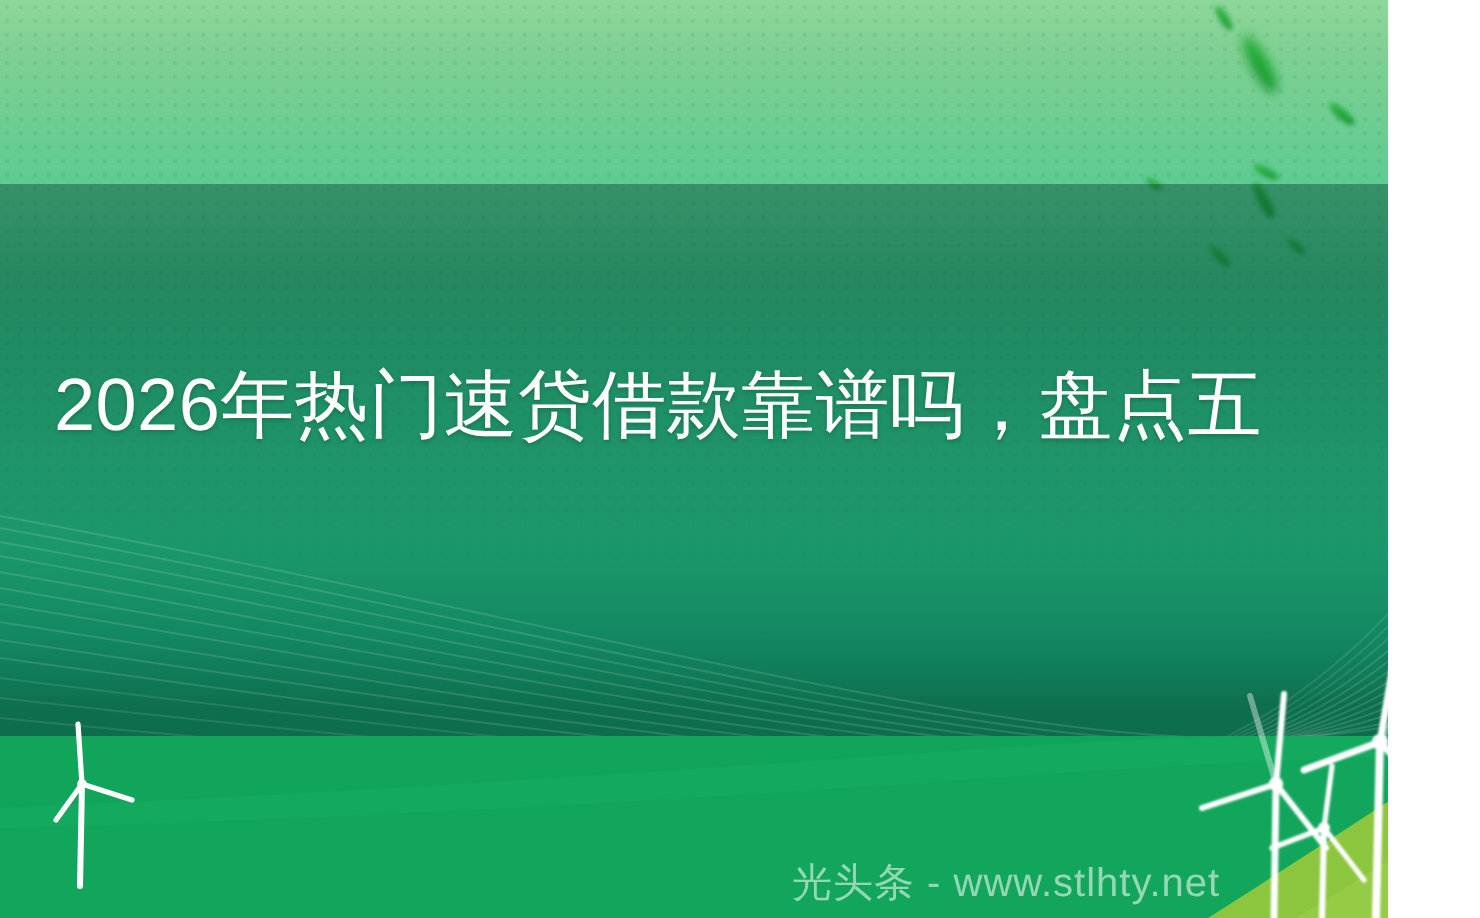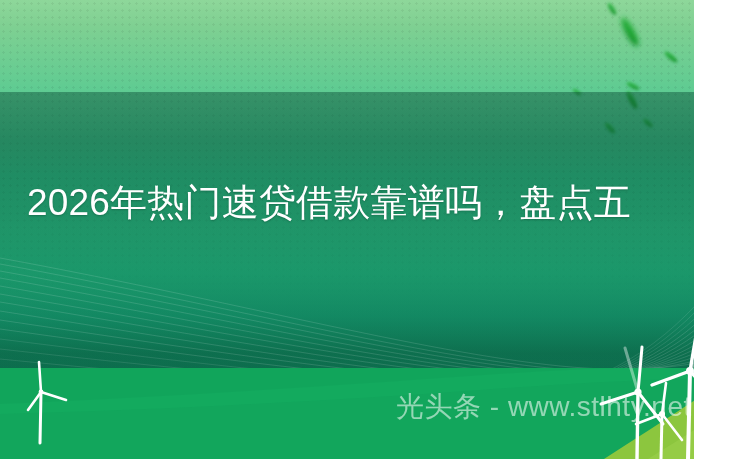--- a/index.html
+++ b/index.html
@@ -96,22 +96,22 @@
     font-weight: 400;
     text-shadow: 0 1px 2px rgba(0,40,25,0.28);
     white-space: pre-wrap;
     font-family: "Liberation Sans", "DejaVu Sans", sans-serif;
   }
 
   
   #watermark {
     position: absolute;
     left: 396px;
-    top: 389px;
-    font-size: 28px;
+    top: 424px;
+    font-size: 20px;
     line-height: 36px;
     color: rgba(255,255,255,0.55);
     letter-spacing: 0.5px;
     font-weight: 400;
     white-space: nowrap;
     font-family: "Liberation Sans", "DejaVu Sans", sans-serif;
   }
 </style>
 </head>
 <body>

